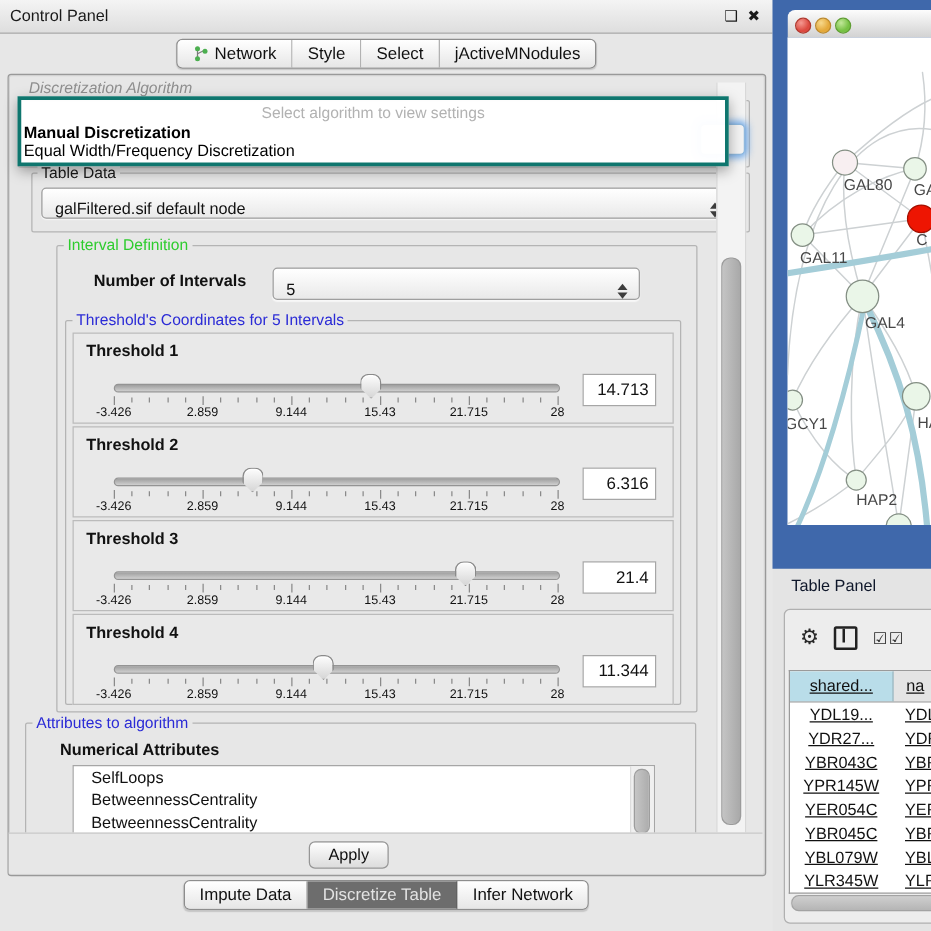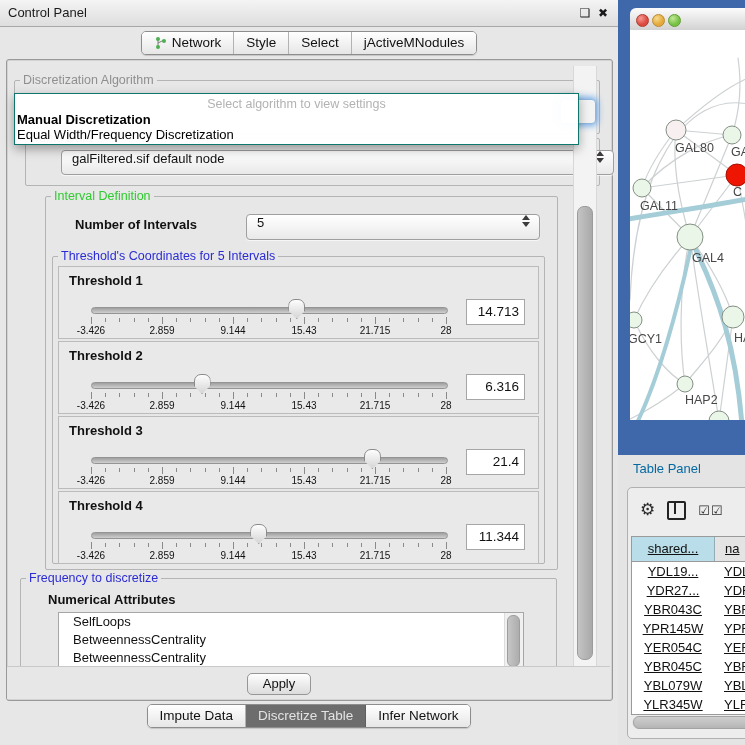--- a/index.html
+++ b/index.html
@@ -29,30 +29,30 @@
 
   
   .grp{border:1px solid #b4b4b4;border-radius:2px;}
   .grp-title{position:absolute;background:#e7e7e7;padding:0 3px;font-size:12.5px;line-height:13px;}
   .t-green{color:#2ecc2e;}
   .t-blue{color:#2b2bd6;}
   .t-dim{color:#8f8f8f;}
 
   
   .combo{background:linear-gradient(#ffffff,#e9e9e9);border:1px solid #9f9f9f;border-radius:4px;
-       display:flex;align-items:flex-start;box-shadow:0 1px 1px rgba(255,255,255,.7);margin-left:28px;}
+       display:flex;align-items:flex-end;box-shadow:0 1px 1px rgba(255,255,255,.7);}
   .combo .val{flex:1;padding-left:10px;font-size:13px;color:#111;}
   .spinner{width:9px;margin-right:9px;display:flex;flex-direction:column;align-items:center;}
   .spinner b{width:0;height:0;border-left:4px solid transparent;border-right:4px solid transparent;}
   .spin-up{border-bottom:5px solid #3c3c3c;margin-bottom:2px;}
   .spin-dn{border-top:5px solid #3c3c3c;}
 
   
-  #algo-popup{left:14px;top:93px;width:563px;height:50px;background:rgba(255,255,255,.97);
-       border:1px solid #0f766e;box-shadow:0 4px 10px rgba(0,0,0,.35);z-index:10;}
+  #algo-popup{left:14px;top:77px;width:563px;height:50px;background:rgba(255,255,255,.97);
+       border:3px solid #0f766e;box-shadow:0 4px 10px rgba(0,0,0,.35);z-index:10;}
   #algo-placeholder{width:100%;text-align:center;line-height:16px;padding-top:2px;
        color:#b2b2b2;font-size:12.5px;}
   .algo-opt{padding-left:2px;line-height:15px;font-size:13px;color:#000;}
   .algo-opt.bold{font-weight:bold;}
   #algo-combo-peek{left:560px;top:99px;width:34px;height:23px;border-radius:4px;background:#f3f3f3;
        border:1px solid #8fb8dd;box-shadow:0 0 6px 2px rgba(95,160,230,.85);z-index:5;}
 
   
   .thr-panel{position:absolute;left:58px;width:479px;height:71px;border:1px solid #bbb;background:#e9e9e9;}
   .thr-label{position:absolute;left:10px;top:6px;font-weight:bold;font-size:13px;}
@@ -92,21 +92,21 @@
   #net-titlebar{left:630px;top:8px;width:115px;height:22px;background:linear-gradient(#fcfcfc,#d2d2d2);
        border-radius:6px 0 0 0;border-bottom:1px solid #b5b5b5;}
   .light{top:6px;width:11px;height:11px;border-radius:50%;}
   #light-red{left:6px;background:radial-gradient(circle at 35% 30%,#f59a92,#dc4a40 60%);border:1px solid #b0392f;}
   #light-yellow{left:22px;background:radial-gradient(circle at 35% 30%,#f7d98c,#e4a written93b 60%);}
   #light-yellow{left:22px;background:radial-gradient(circle at 35% 30%,#f7d98c,#e4a93b 60%);border:1px solid #bc8a2e;}
   #light-green{left:38px;background:radial-gradient(circle at 35% 30%,#c2e89a,#77c144 60%);border:1px solid #5f9e33;}
   #net-canvas{left:630px;top:30px;width:115px;height:390px;background:#fff;overflow:hidden;}
 
   
-  #table-panel-title{left:633px;top:458px;width:112px;font-size:13px;line-height:22px;color:#0369a1;}
+  #table-panel-title{left:633px;top:458px;width:112px;font-size:13px;line-height:22px;color:#0f172a;}
   #tp-inner{left:627px;top:487px;width:118px;height:250px;background:#ededed;
        border:1px solid #b0b0b0;border-radius:5px 0 0 5px;}
   #tp-toolbar{left:640px;top:494px;width:105px;height:32px;display:flex;align-items:center;gap:12px;}
   #gear-ic{font-size:17px;color:#2a2a2a;line-height:30px;}
   #split-ic{width:15px;height:15px;border:2px solid #222;border-radius:2px;position:relative;}
   #split-ic:before{content:"";position:absolute;left:5px;top:0;width:2px;height:11px;background:#222;}
   #checks-ic{font-size:13px;color:#2a2a2a;letter-spacing:1px;}
   #tp-table{left:631px;top:536px;width:114px;height:177px;background:#fff;border:1px solid #9a9a9a;
        border-right:none;overflow:hidden;text-decoration:underline;}
   #tp-header{display:flex;height:24px;border-bottom:1px solid #9a9a9a;}
@@ -153,21 +153,21 @@
         </div>
         <div class="tab">
           <span>jActiveMNodules</span>
         </div>
       </div>
   </div>
 
   <div id="outer-panel" class="abs"></div>
 
   <div class="abs grp" style="left:14px;top:80px;width:584px;height:52px;"></div>
-  <div class="grp-title t-dim" style="left:20px;top:74px;">Discretization Algorithm</div>
+  <div class="grp-title t-dim" style="left:20px;top:64px;font-style:italic;">Discretization Algorithm</div>
   <div id="algo-combo-peek" class="abs"></div>
 
   <div id="algo-popup" class="abs">
     <div id="algo-placeholder">Select algorithm to view settings</div>
     <div class="algo-opt bold">Manual Discretization</div>
     <div class="algo-opt">Equal Width/Frequency Discretization</div>
   </div>
 
   <div class="abs grp" style="left:25px;top:138px;width:573px;height:46px;"></div>
   <div class="grp-title" style="left:30px;top:132px;color:#1a1a1a;">Table Data</div>
@@ -342,21 +342,21 @@
         <div class="tick-lbl" style="left: 103px;">2.859</div>
         <div class="tick-lbl" style="left: 174px;">9.144</div>
         <div class="tick-lbl" style="left: 245px;">15.43</div>
         <div class="tick-lbl" style="left: 316px;">21.715</div>
         <div class="tick-lbl" style="left: 387px;">28</div>
         <div class="thr-value">11.344</div>
       </div>
     </div>
 
   <div class="abs grp" style="left:20px;top:578px;width:535px;height:92px;"></div>
-  <div class="grp-title t-blue" style="left:26px;top:572px;">Frequency to discretize</div>
+  <div class="grp-title t-blue" style="left:26px;top:572px;">Attributes to algorithm</div>
   <div class="abs" style="left:48px;top:592px;font-weight:bold;font-size:13px;">Numerical Attributes</div>
   <div id="attr-list" class="abs">
       <div class="attr-item">SelfLoops</div>
       <div class="attr-item">BetweennessCentrality</div>
       <div class="attr-item">BetweennessCentrality</div>
     </div>
   <div id="attr-sb-track" class="abs"></div>
   <div id="attr-sb-thumb" class="abs"></div>
 
   <div id="main-sb-track" class="abs"></div>

